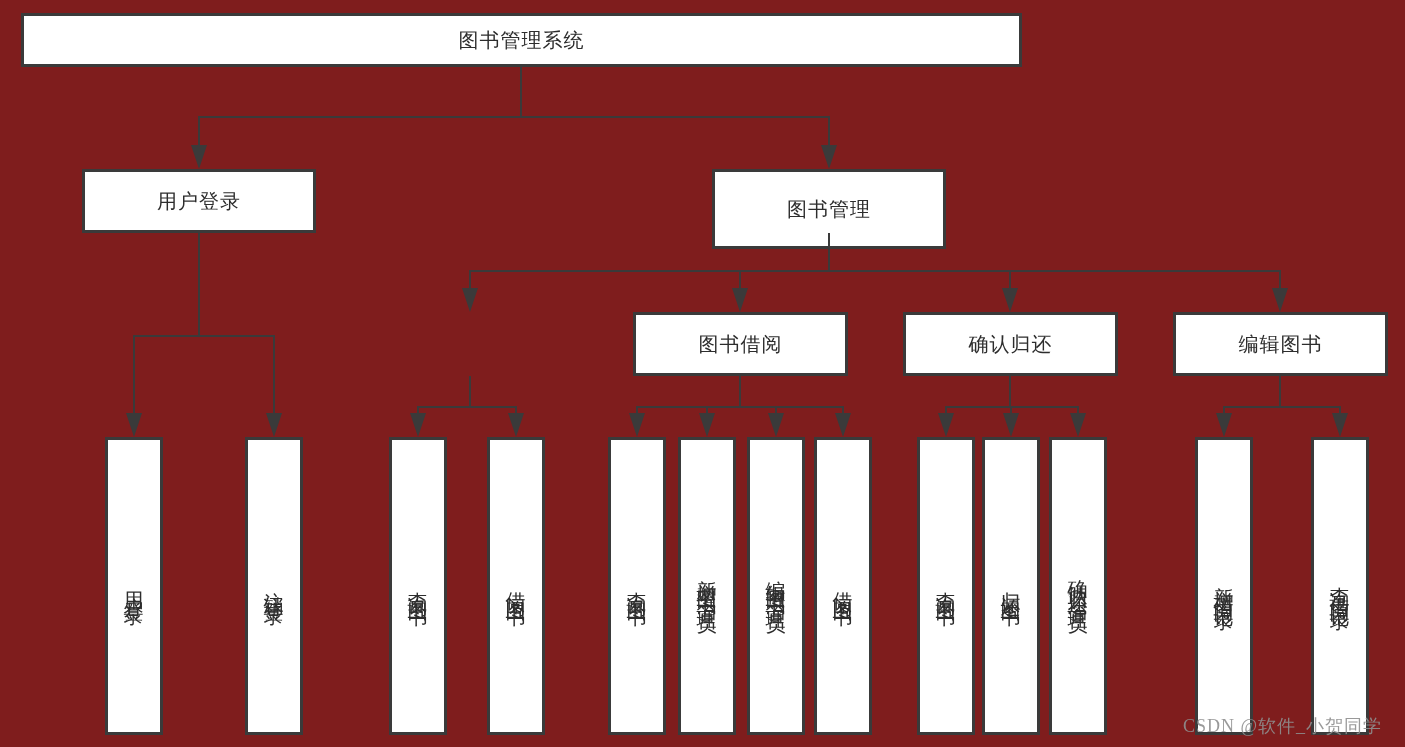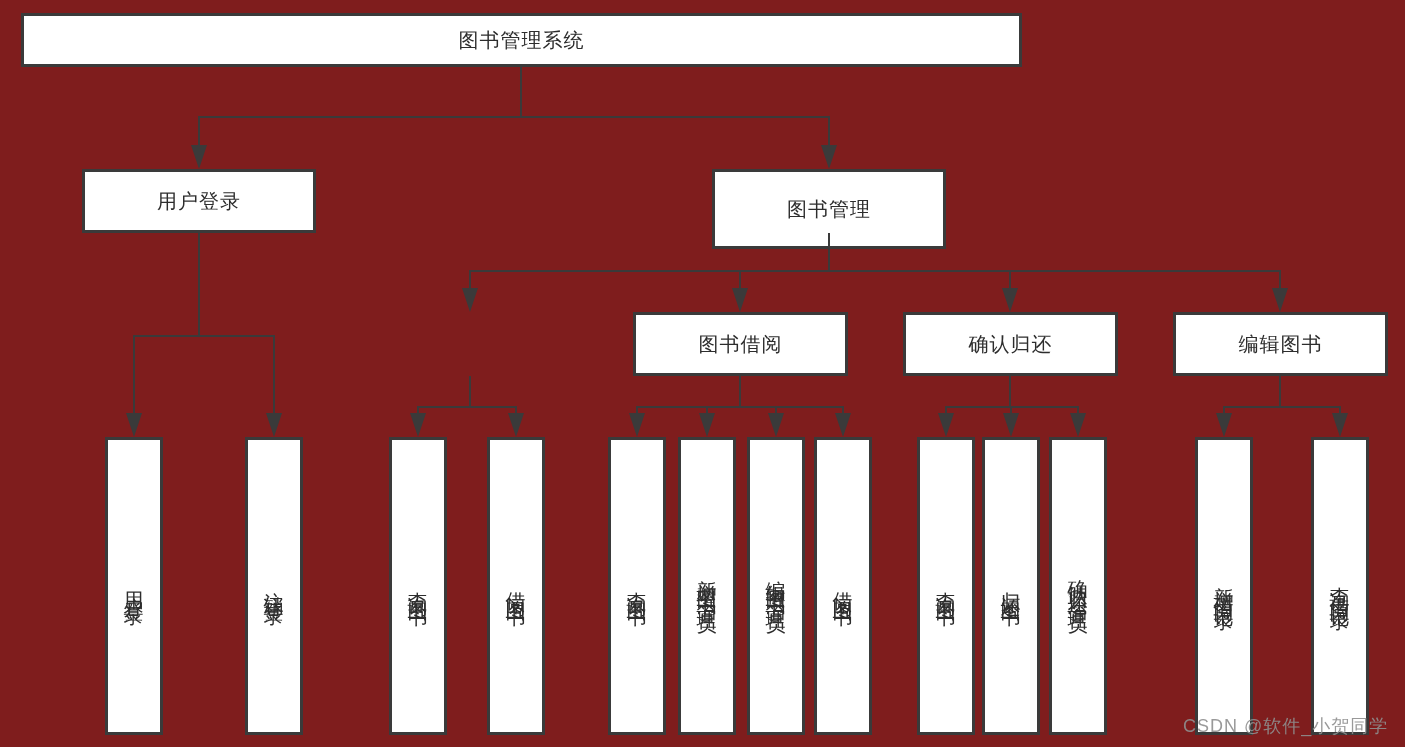--- a/index.html
+++ b/index.html
@@ -18,21 +18,21 @@
   }
   .vline{position:absolute;width:2px;background:#3a3a3a;}
   .hline{position:absolute;height:2px;background:#3a3a3a;}
   .arr{
     position:absolute;width:0;height:0;
     border-left:8px solid transparent;border-right:8px solid transparent;
     border-top:24px solid #3a3a3a;
   }
   .watermark{
     position:absolute;left:1183px;top:714px;z-index:5;
-    font-size:18px;color:#8f8f8f;opacity:.9;letter-spacing:1px;white-space:nowrap;
+    font-size:18px;color:#8f8f8f;opacity:.9;letter-spacing:1px;white-space:nowrap;font-family:Liberation Serif, serif;
   }
 </style>
 </head>
 <body>
 
 <div class="stage">
 
   <div class="box" style="left:21px;top:13px;width:1001px;height:54px">图书管理系统</div>
 
   <div class="vline" style="left:520px;top:67px;height:51px"></div>

